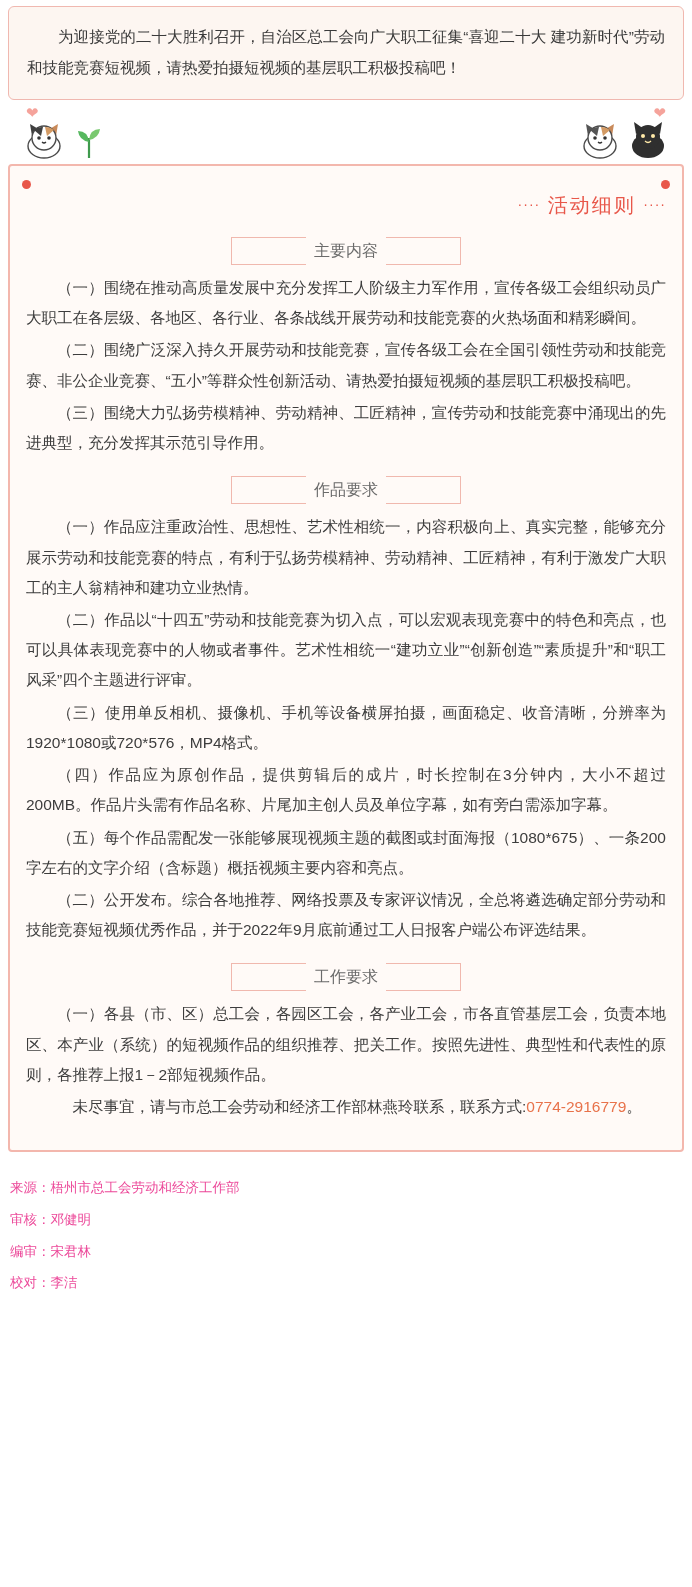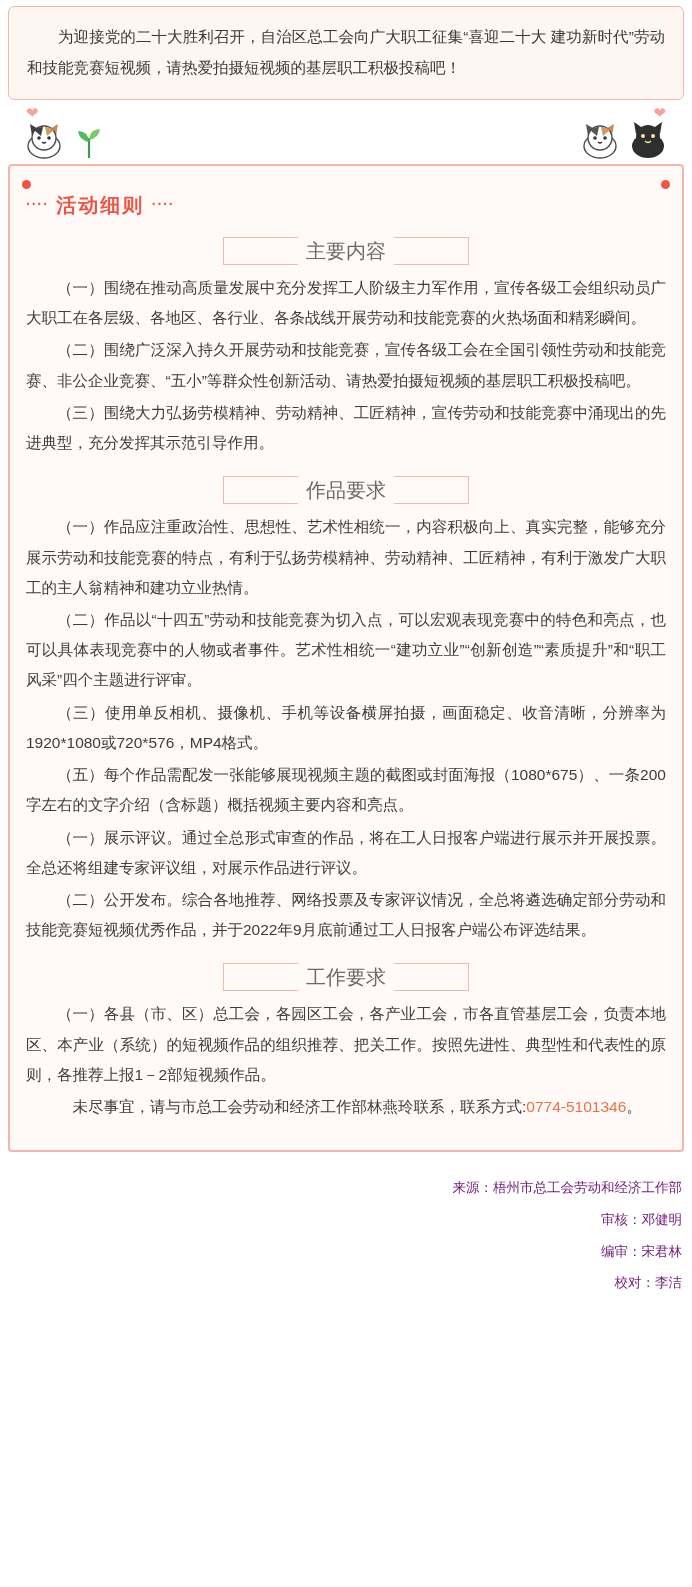--- a/index.html
+++ b/index.html
@@ -78,24 +78,24 @@
     position: absolute;
     width: 9px; height: 9px;
     background: #e8574a;
     border-radius: 50%;
     top: 14px;
   }
   .card::before { left: 12px; }
   .card::after { right: 12px; }
 
   .main-title {
-    text-align: left;
+    text-align: right;
     color: #e8574a;
     font-size: 20px;
-    font-weight: bold;
+    font-weight: normal;
     letter-spacing: 2px;
     margin: 8px 0 6px 0;
   }
   .main-title .dots {
     color: #e8574a;
     font-size: 14px;
     letter-spacing: 1px;
     vertical-align: 3px;
   }
 
@@ -109,44 +109,43 @@
   .section-head .bracket {
     width: 74px;
     height: 26px;
     border-top: 1px solid #f0b8ae;
     border-bottom: 1px solid #f0b8ae;
     position: relative;
   }
   .section-head .bracket.left { border-left: 1px solid #f0b8ae; }
   .section-head .bracket.right { border-right: 1px solid #f0b8ae; }
   .section-head .label {
-    font-size: 20px;
+    font-size: 16px;
     color: #6b6b6b;
     padding: 0 8px;
     white-space: nowrap;
   }
 
   .para {
     font-size: 15.5px;
     line-height: 1.95;
     color: #3d3d3d;
     text-align: justify;
     text-indent: 2em;
     margin: 0 0 2px 0;
   }
   .para .hl { color: #e8724a; }
   .para.indent-extra { text-indent: 3em; }
 
   
   .footer {
     margin: 20px 10px 0 10px;
     font-size: 13.5px;
-    color: #701a75;
+    color: #ec4899;
     line-height: 2.35;
-    text-align: right;
   }
   .footer .row { white-space: nowrap; }
 </style>
 </head>
 <body>
 
 <div class="page">
 
   <div class="banner-wrap">
     <div class="banner-text">为迎接党的二十大胜利召开，自治区总工会向广大职工征集“喜迎二十大 建功新时代”劳动和技能竞赛短视频，请热爱拍摄短视频的基层职工积极投稿吧！</div>
@@ -215,35 +214,35 @@
     <p class="para">（三）围绕大力弘扬劳模精神、劳动精神、工匠精神，宣传劳动和技能竞赛中涌现出的先进典型，充分发挥其示范引导作用。</p>
 
     <div class="section-head">
       <div class="bracket left"></div>
       <div class="label">作品要求</div>
       <div class="bracket right"></div>
     </div>
     <p class="para">（一）作品应注重政治性、思想性、艺术性相统一，内容积极向上、真实完整，能够充分展示劳动和技能竞赛的特点，有利于弘扬劳模精神、劳动精神、工匠精神，有利于激发广大职工的主人翁精神和建功立业热情。</p>
     <p class="para">（二）作品以“十四五”劳动和技能竞赛为切入点，可以宏观表现竞赛中的特色和亮点，也可以具体表现竞赛中的人物或者事件。艺术性相统一“建功立业”“创新创造”“素质提升”和“职工风采”四个主题进行评审。</p>
     <p class="para">（三）使用单反相机、摄像机、手机等设备横屏拍摄，画面稳定、收音清晰，分辨率为1920*1080或720*576，MP4格式。</p>
+    <p class="para">（四）作品应为原创作品，提供剪辑后的成片，时长控制在3分钟内，大小不超过200MB。作品片头需有作品名称、片尾加主创人员及单位字幕，如有旁白需添加字幕。</p>
     <p class="para">（五）每个作品需配发一张能够展现视频主题的截图或封面海报（1080*675）、一条200字左右的文字介绍（含标题）概括视频主要内容和亮点。</p>
 
-    <p class="para">（一）展示评议。通过全总形式审查的作品，将在工人日报客户端进行展示并开展投票。全总还将组建专家评议组，对展示作品进行评议。</p>
     <p class="para">（二）公开发布。综合各地推荐、网络投票及专家评议情况，全总将遴选确定部分劳动和技能竞赛短视频优秀作品，并于2022年9月底前通过工人日报客户端公布评选结果。</p>
 
     <div class="section-head">
       <div class="bracket left"></div>
       <div class="label">工作要求</div>
       <div class="bracket right"></div>
     </div>
     <p class="para">（一）各县（市、区）总工会，各园区工会，各产业工会，市各直管基层工会，负责本地区、本产业（系统）的短视频作品的组织推荐、把关工作。按照先进性、典型性和代表性的原则，各推荐上报1－2部短视频作品。</p>
 
 
     <p class="para indent-extra">
-      <span>未尽事宜，请与市总工会劳动和经济工作部林燕玲联系，联系方式:</span><span class="hl">0774-5101346</span><span>。</span>
+      <span>未尽事宜，请与市总工会劳动和经济工作部林燕玲联系，联系方式:</span><span class="hl">0774-2916779</span><span>。</span>
     </p>
 
   </div>
 
   <div class="footer">
     <div class="row">来源：梧州市总工会劳动和经济工作部</div>
     <div class="row">审核：邓健明</div>
     <div class="row">编审：宋君林</div>
     <div class="row">校对：李洁</div>
   </div>

